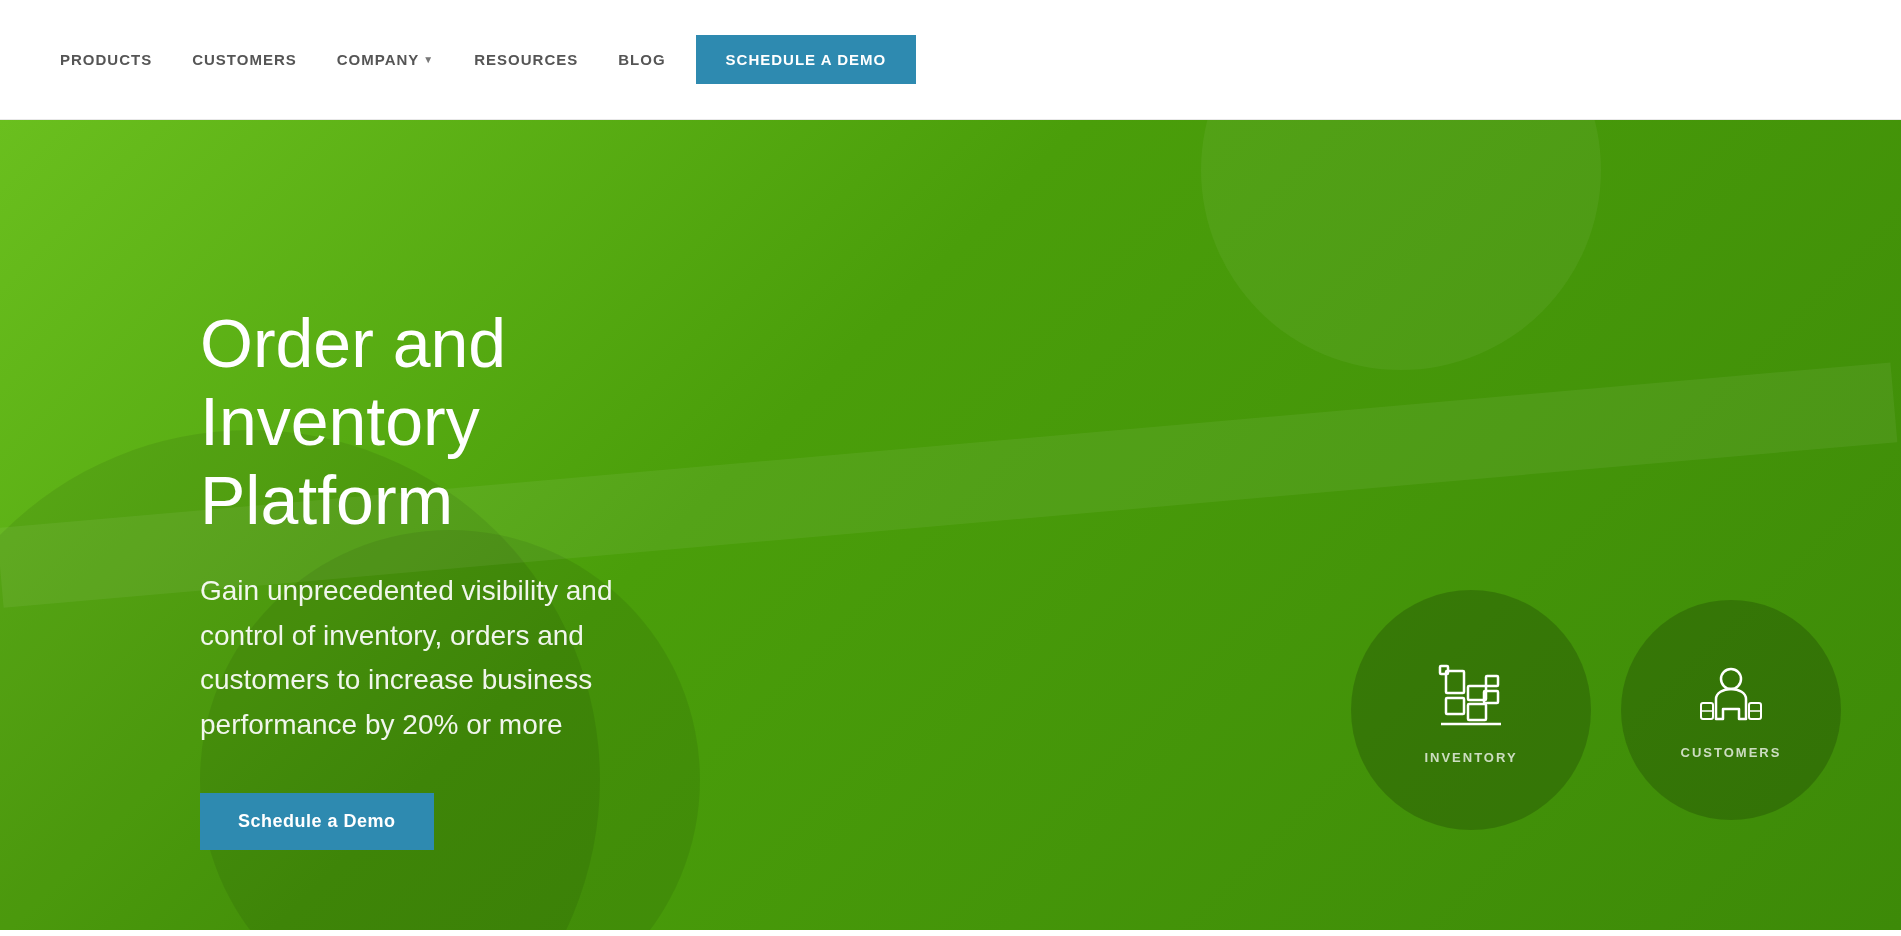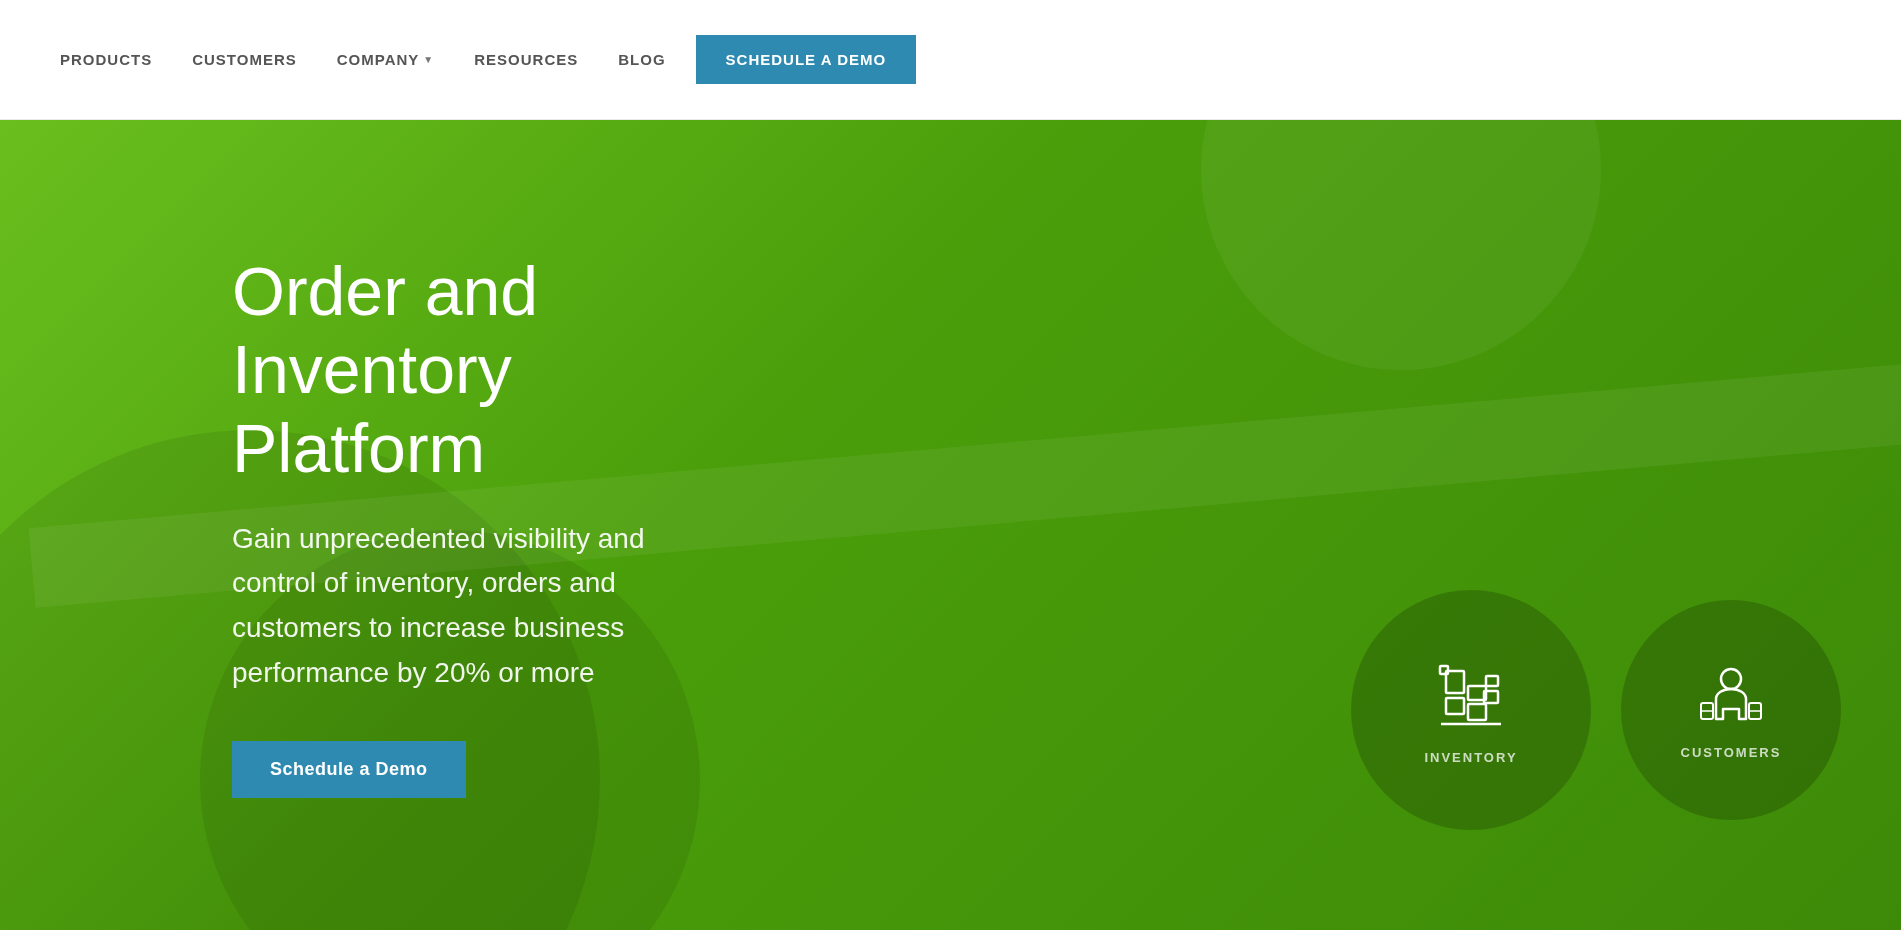--- a/index.html
+++ b/index.html
@@ -83,22 +83,21 @@
     }
 
     
     .hero {
       background: #6abf1e;
       background: linear-gradient(135deg, #6abf1e 0%, #4a9e0a 40%, #3d8a08 100%);
       min-height: 810px;
       position: relative;
       overflow: hidden;
       display: flex;
-      align-items: center;
-      padding-left: 32px;
+      align-items: flex-end;
     }
 
     
     .hero-bg-circle {
       position: absolute;
       border-radius: 50%;
       background: rgba(0,0,0,0.08);
     }
     .hero-bg-circle-1 {
       width: 700px;

